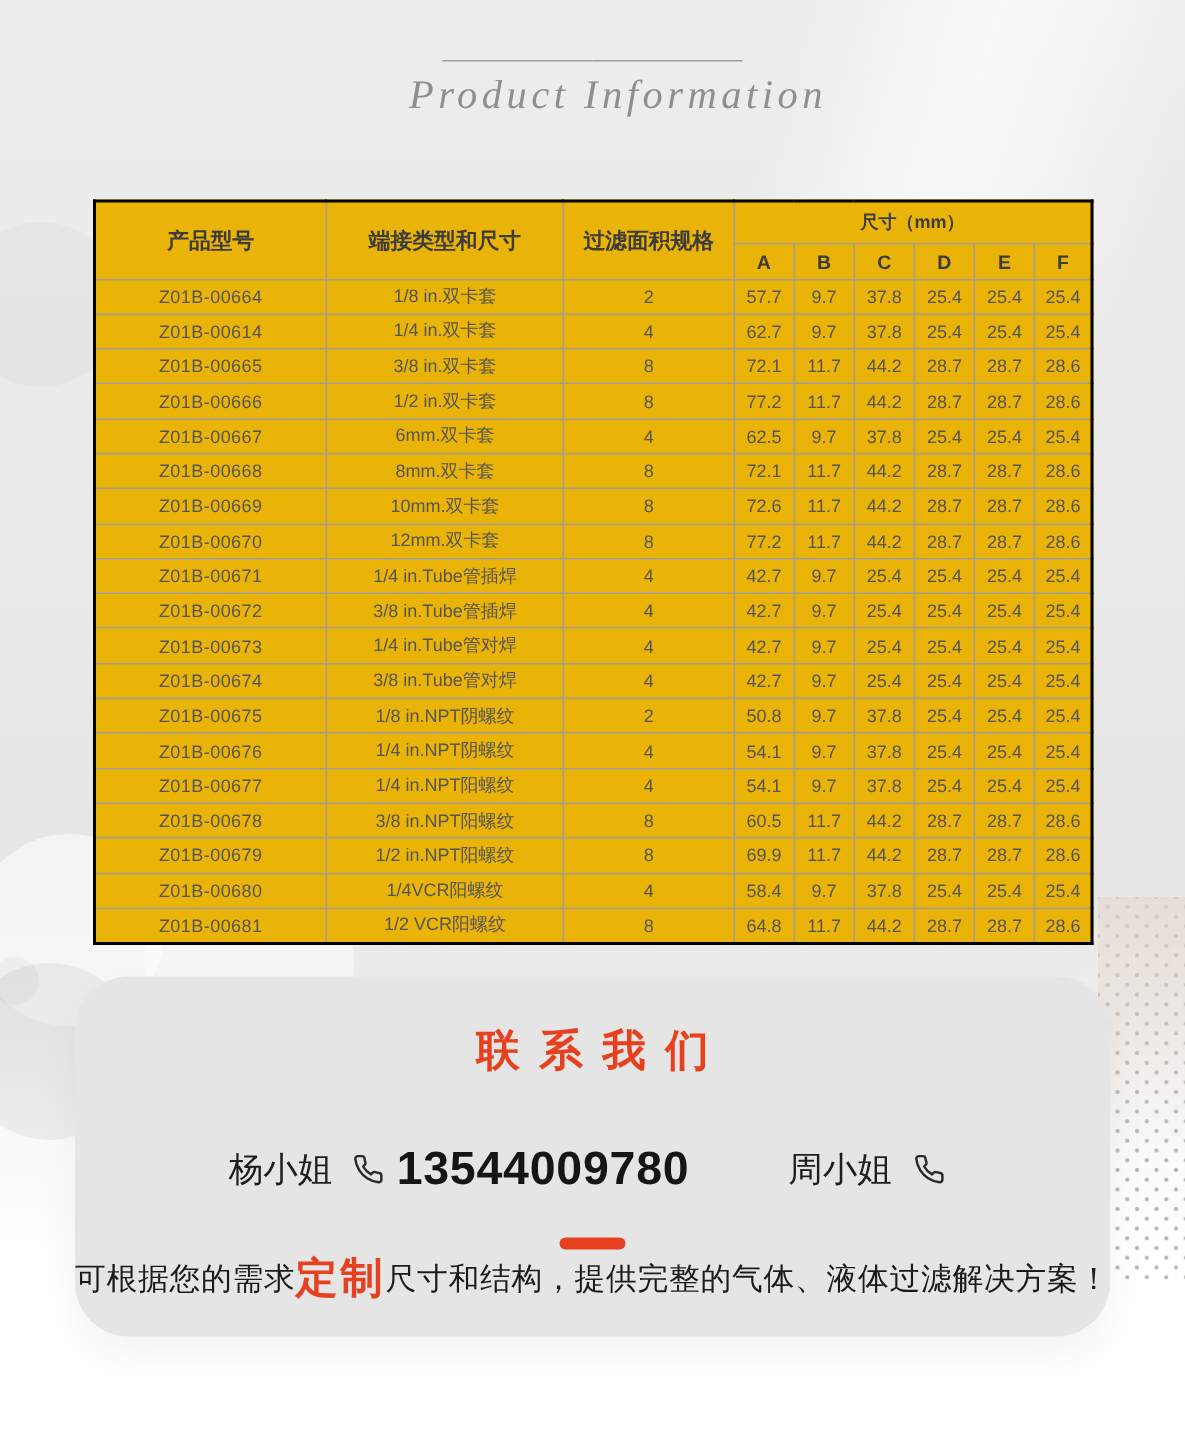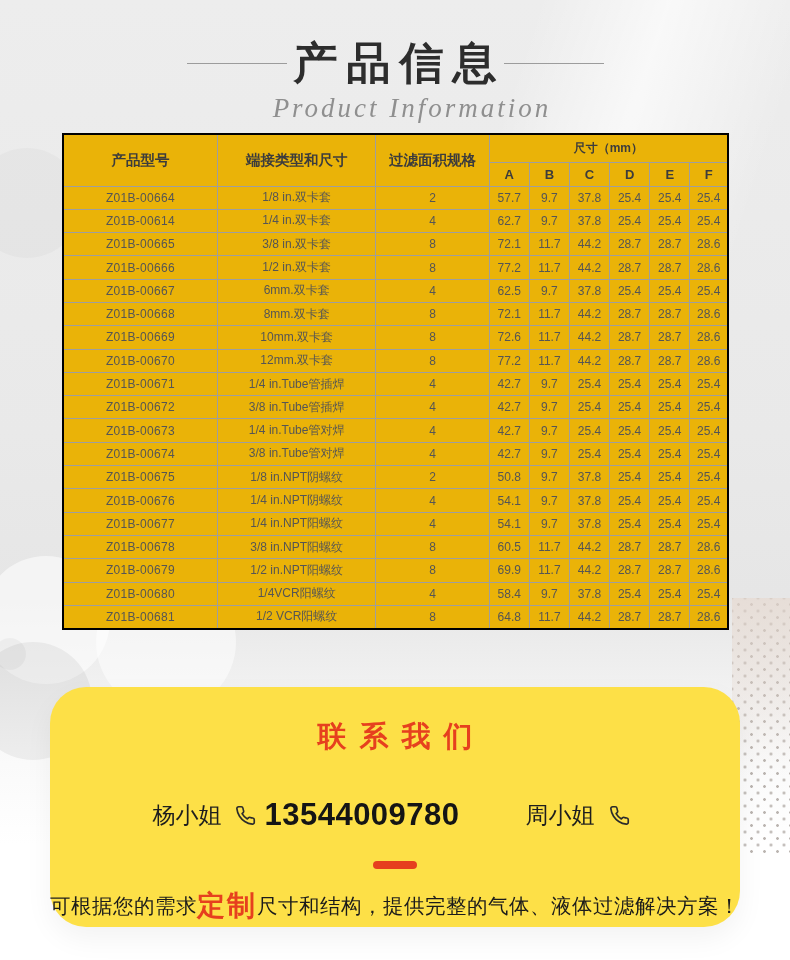--- a/index.html
+++ b/index.html
@@ -62,53 +62,52 @@
   }
   .spec thead th { color:#3c3c3c; }
   .th-main { font-size:14.5px; font-weight:bold; }
   .th-dims { height:28px; font-size:12px; font-weight:bold; }
   .th-letter { height:24px; font-size:13px; font-weight:bold; color:#4f4f4f; }
   .spec tbody td { height:23.3px; font-size:12px; color:#555; font-weight:normal; }
   .spec tbody td.t-model { letter-spacing:.3px;margin-top:48px; }
 
   
   .card {
-    position:absolute; left:50px; top:687px; width:690px; height:240px;
-    background:#fde047; border-radius:36px;
+    position:absolute; left:50px; top:651px; width:690px; height:240px;
+    background:#e5e5e5; border-radius:36px;
     box-shadow:0 12px 28px rgba(0,0,0,.05);
   }
   .card-title {
     margin-top:30px; text-align:center;
     font-size:29px; font-weight:bold; color:var(--red);
     letter-spacing:13px; text-indent:13px;
   }
   .contacts { display:flex; justify-content:center; align-items:center; gap:66px; margin-top:40px; }
   .contact { display:flex; align-items:center; }
   .c-name { font-size:23px; color:#1e1e1e; margin-right:14px; }
   .c-icon { display:inline-flex; margin-right:8px; }
   .c-phone { font-size:31px; font-weight:bold; color:#151515; letter-spacing:.5px; }
   .dash { width:44px; height:8px; border-radius:4px; background:var(--red); margin:28px auto 0; }
-  .note { text-align:center; margin-top:18px; font-size:20.5px; color:#1b1b1b; letter-spacing:.5px; }
+  .note { text-align:center; font-size:20.5px; color:#1b1b1b; letter-spacing:.5px; }
   .note .hl { color:var(--red); font-size:28px; font-weight:bold; letter-spacing:2px; vertical-align:-2px; }
 </style>
 </head>
 <body>
 
 <div class="bg-streak"></div>
 <div class="bg-circle c1"></div>
 <div class="bg-circle c2"></div>
 <div class="bg-circle c3"></div>
 <div class="bg-circle c4"></div>
 <div class="bg-circle c5"></div>
 <div class="bg-dots"></div>
 
 <div class="header">
   <div class="title-row">
     <div class="title-line"></div>
-    <h1 class="page-title">产品信息</h1>
     <div class="title-line"></div>
   </div>
   <div class="subtitle">Product Information</div>
 </div>
 
 <div class="table-wrap">
   <table class="spec">
     <colgroup>
       <col style="width:154px">
         <col style="width:158px">

